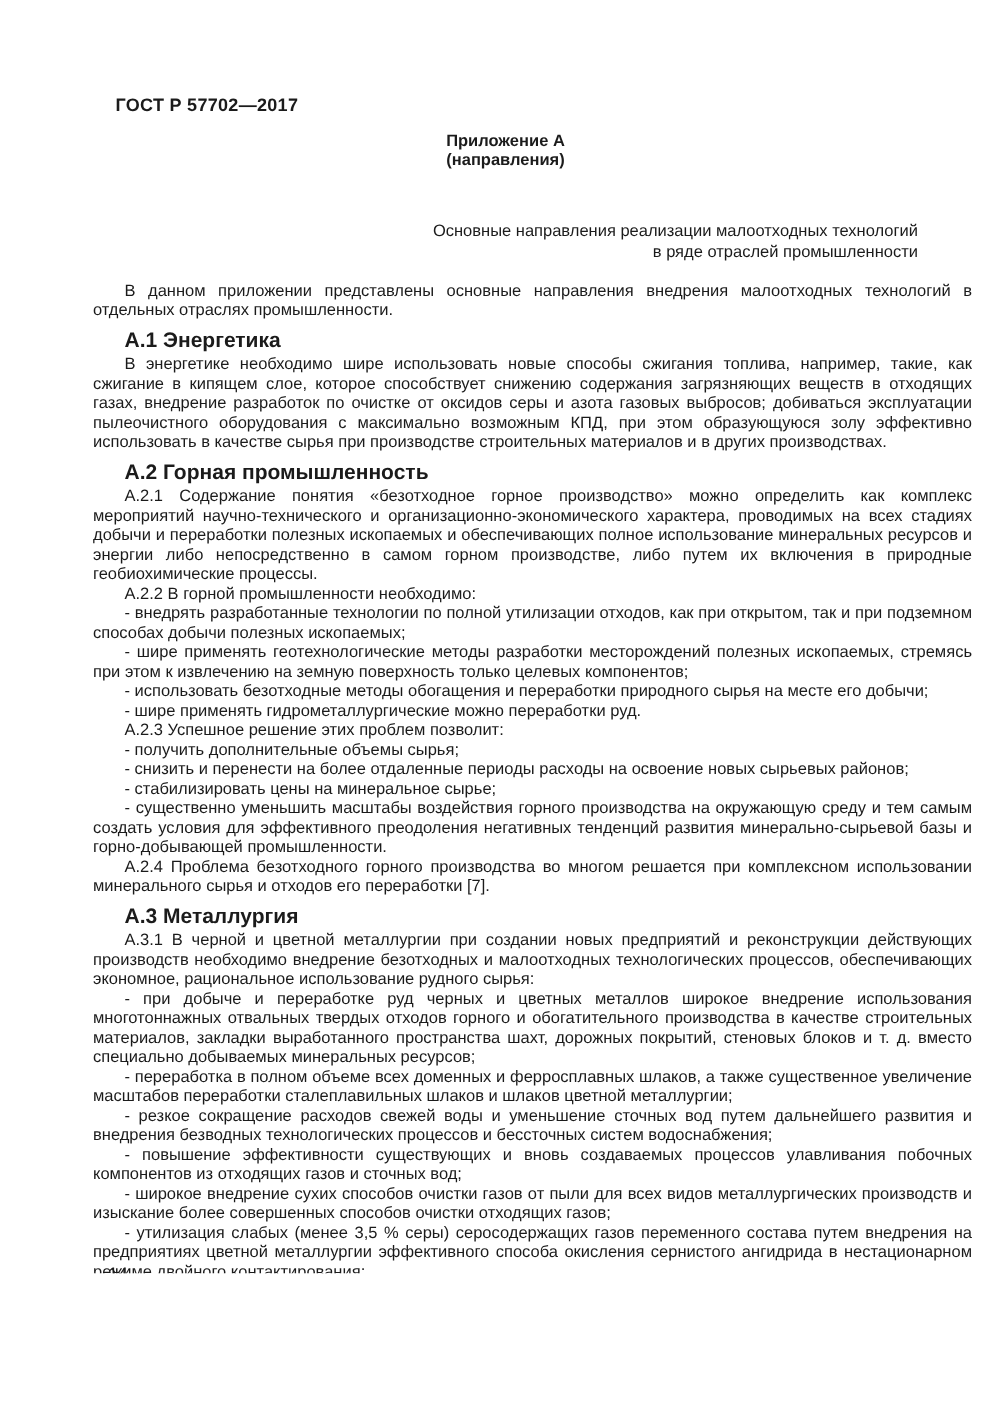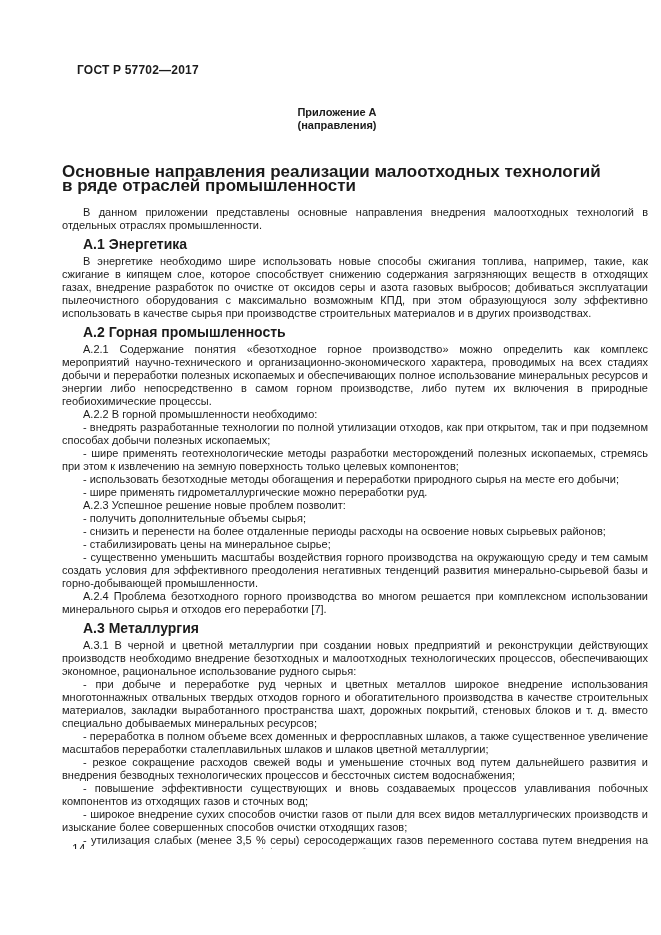--- a/index.html
+++ b/index.html
@@ -18,33 +18,33 @@
     box-sizing: border-box;
     padding: 0 13px 0 62px;
   }
   .doc-header {
     margin: 63px 0 0 15px;
     font-size: 12px;
     font-weight: 700;
     letter-spacing: 0.2px;
   }
   .appendix-block {
-    margin-top: 29px;
+    margin-top: 11px;
     margin-right: 36px;
     text-align: center;
     font-size: 11px;
     font-weight: 700;
     line-height: 13px;
   }
   .doc-title {
     margin-top: 33px;
     margin-right: 36px;
-    text-align: left;
-    font-size: 17px;
-    font-weight: 700;
+    text-align: right;
+    font-size: 11px;
+    font-weight: 400;
     line-height: 14px;
   }
   .body-text {
     margin-top: 13px;
     font-size: 11px;
     line-height: 13px;
     text-align: justify;
   }
   .para {
     margin: 0;
@@ -88,21 +88,21 @@
     <div>
         <div class="section-heading">А.1 Энергетика</div>
         <div class="para">В энергетике необходимо шире использовать новые способы сжигания топлива, например, такие, как сжигание в кипящем слое, которое способствует снижению содержания загрязняющих веществ в отходящих газах, внедрение разработок по очистке от оксидов серы и азота газовых выбросов; добиваться эксплуатации пылеочистного оборудования с максимально возможным КПД, при этом образующуюся золу эффективно использовать в качестве сырья при производстве строительных материалов и в других производствах.</div>
         <div class="section-heading">А.2 Горная промышленность</div>
         <div class="para">А.2.1 Содержание понятия «безотходное горное производство» можно определить как комплекс мероприятий научно-технического и организационно-экономического характера, проводимых на всех стадиях добычи и переработки полезных ископаемых и обеспечивающих полное использование минеральных ресурсов и энергии либо непосредственно в самом горном производстве, либо путем их включения в природные геобиохимические процессы.</div>
         <div class="para">А.2.2 В горной промышленности необходимо:</div>
         <div class="para">- внедрять разработанные технологии по полной утилизации отходов, как при открытом, так и при подземном способах добычи полезных ископаемых;</div>
         <div class="para">- шире применять геотехнологические методы разработки месторождений полезных ископаемых, стремясь при этом к извлечению на земную поверхность только целевых компонентов;</div>
         <div class="para">- использовать безотходные методы обогащения и переработки природного сырья на месте его добычи;</div>
         <div class="para">- шире применять гидрометаллургические можно переработки руд.</div>
-        <div class="para">А.2.3 Успешное решение новые проблем позволит:</div>
+        <div class="para">А.2.3 Успешное решение этих проблем позволит:</div>
         <div class="para">- получить дополнительные объемы сырья;</div>
         <div class="para">- снизить и перенести на более отдаленные периоды расходы на освоение новых сырьевых районов;</div>
         <div class="para">- стабилизировать цены на минеральное сырье;</div>
         <div class="para">- существенно уменьшить масштабы воздействия горного производства на окружающую среду и тем самым создать условия для эффективного преодоления негативных тенденций развития минерально-сырьевой базы и горно-добывающей промышленности.</div>
         <div class="para">А.2.4 Проблема безотходного горного производства во многом решается при комплексном использовании минерального сырья и отходов его переработки [7].</div>
         <div class="section-heading">А.3 Металлургия</div>
         <div class="para">А.3.1 В черной и цветной металлургии при создании новых предприятий и реконструкции действующих производств необходимо внедрение безотходных и малоотходных технологических процессов, обеспечивающих экономное, рациональное использование рудного сырья:</div>
         <div class="para">- при добыче и переработке руд черных и цветных металлов широкое внедрение использования многотоннажных отвальных твердых отходов горного и обогатительного производства в качестве строительных материалов, закладки выработанного пространства шахт, дорожных покрытий, стеновых блоков и т. д. вместо специально добываемых минеральных ресурсов;</div>
         <div class="para">- переработка в полном объеме всех доменных и ферросплавных шлаков, а также существенное увеличение масштабов переработки сталеплавильных шлаков и шлаков цветной металлургии;</div>
         <div class="para">- резкое сокращение расходов свежей воды и уменьшение сточных вод путем дальнейшего развития и внедрения безводных технологических процессов и бессточных систем водоснабжения;</div>

